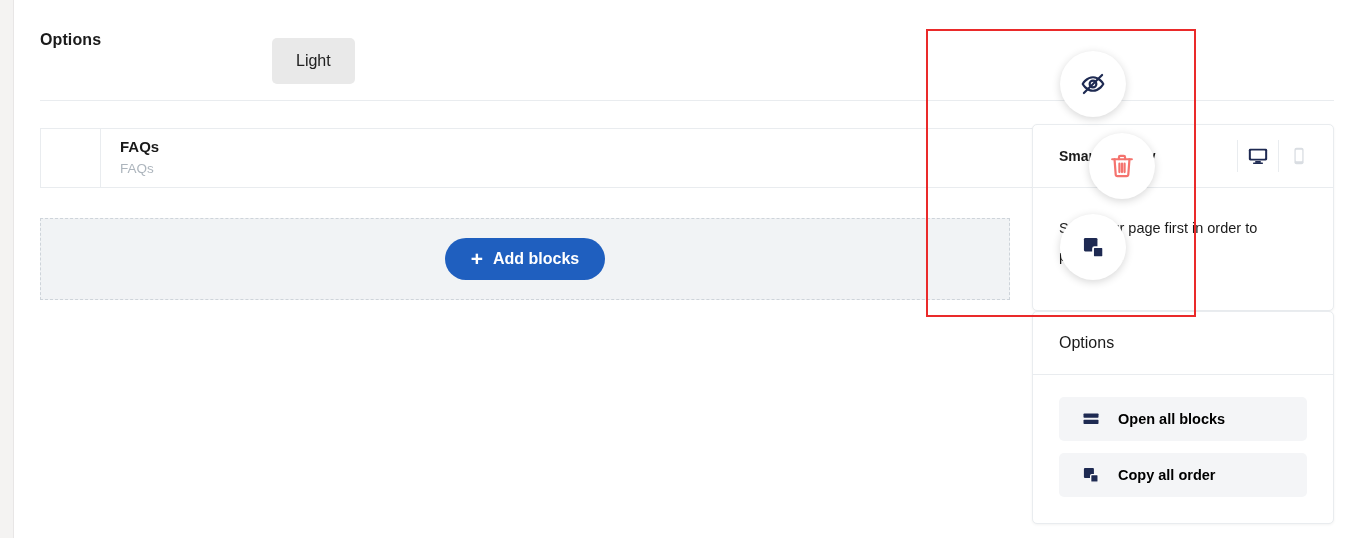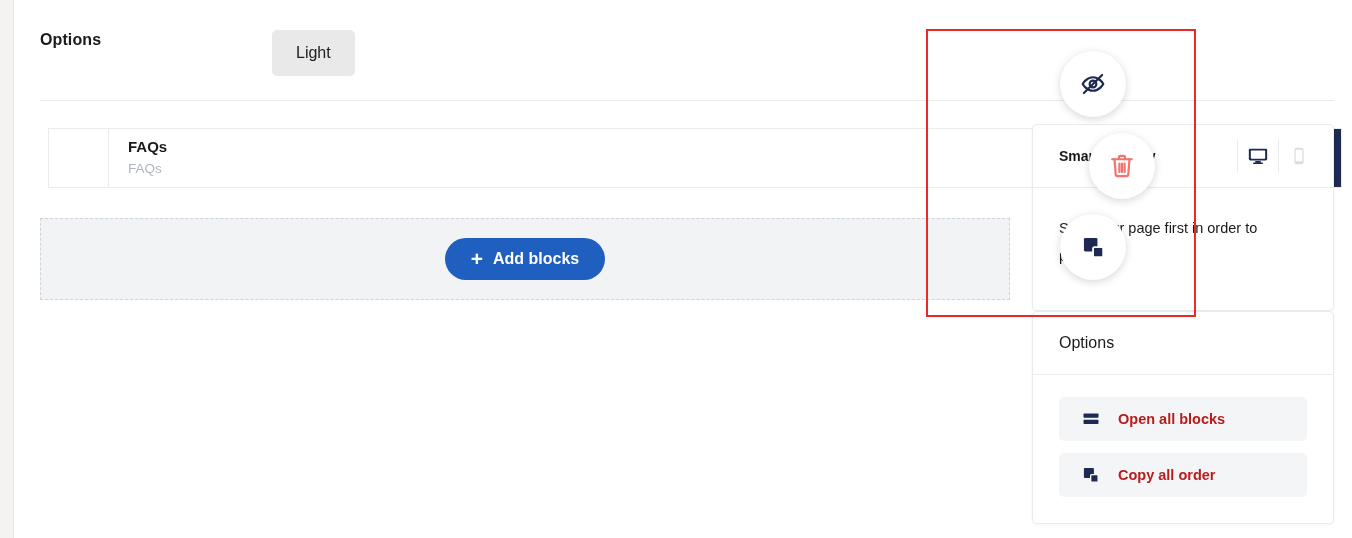--- a/index.html
+++ b/index.html
@@ -36,21 +36,21 @@
   .options-label {
     position: absolute;
     left: 0; top: 13px;
     font-size: 16px;
     font-weight: 700;
     color: #1a1a1a;
     letter-spacing: .1px;
   }
   .pill-group {
     position: absolute;
-    left: 232px; top: 12px;
+    left: 232px; top: 20px;
     display: flex;
     gap: 26px;
   }
   .pill {
     background: #e9e9e9;
     border: none;
     border-radius: 5px;
     height: 46px;
     padding: 0 24px;
     font-family: "Liberation Sans", sans-serif;
@@ -68,21 +68,21 @@
     position: absolute;
     left: 40px; top: 100px;
     width: 1294px;
     height: 1px;
     background: #e9ecef;
   }
 
   
   .content-row {
     position: absolute;
-    left: 48px; top: 128px;
+    left: 40px; top: 128px;
     width: 1294px;
     height: 60px;
     background: #ffffff;
     border: 1px solid #e9ecef;
     box-sizing: border-box;
     display: flex;
     align-items: stretch;
   }
   .row-handle {
     width: 60px;
@@ -276,21 +276,21 @@
     height: 44px;
     display: flex;
     align-items: center;
     padding-left: 22px;
     gap: 17px;
     cursor: pointer;
   }
   .option-item-label {
     font-size: 14.5px;
     font-weight: 700;
-    color: #b91c1c;
+    color: #000000;
   }
   .icon-wrap { display: flex; align-items: center; justify-content: center; }
 </style>
 </head>
 <body>
 
 <div class="left-rail"></div>
 
 <div class="options-row">
   <div class="options-label">Options</div>

